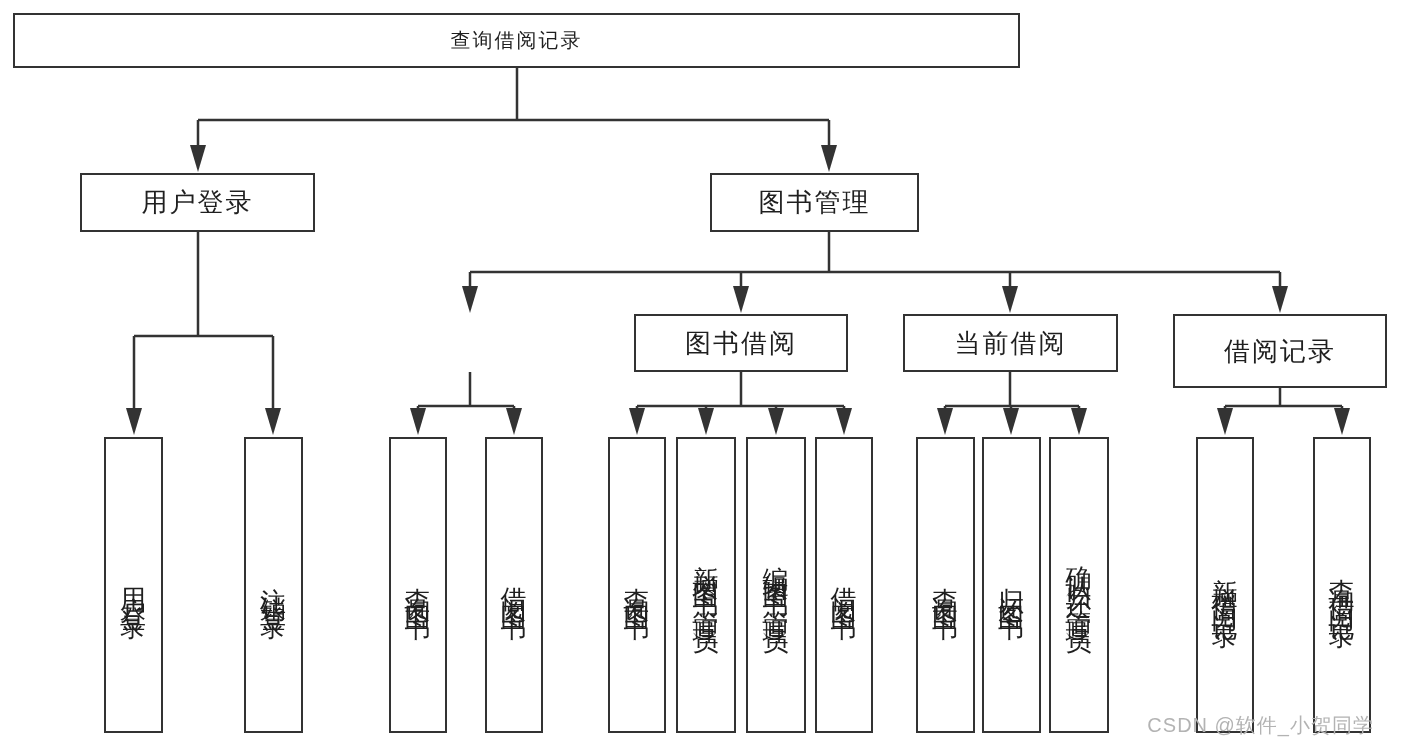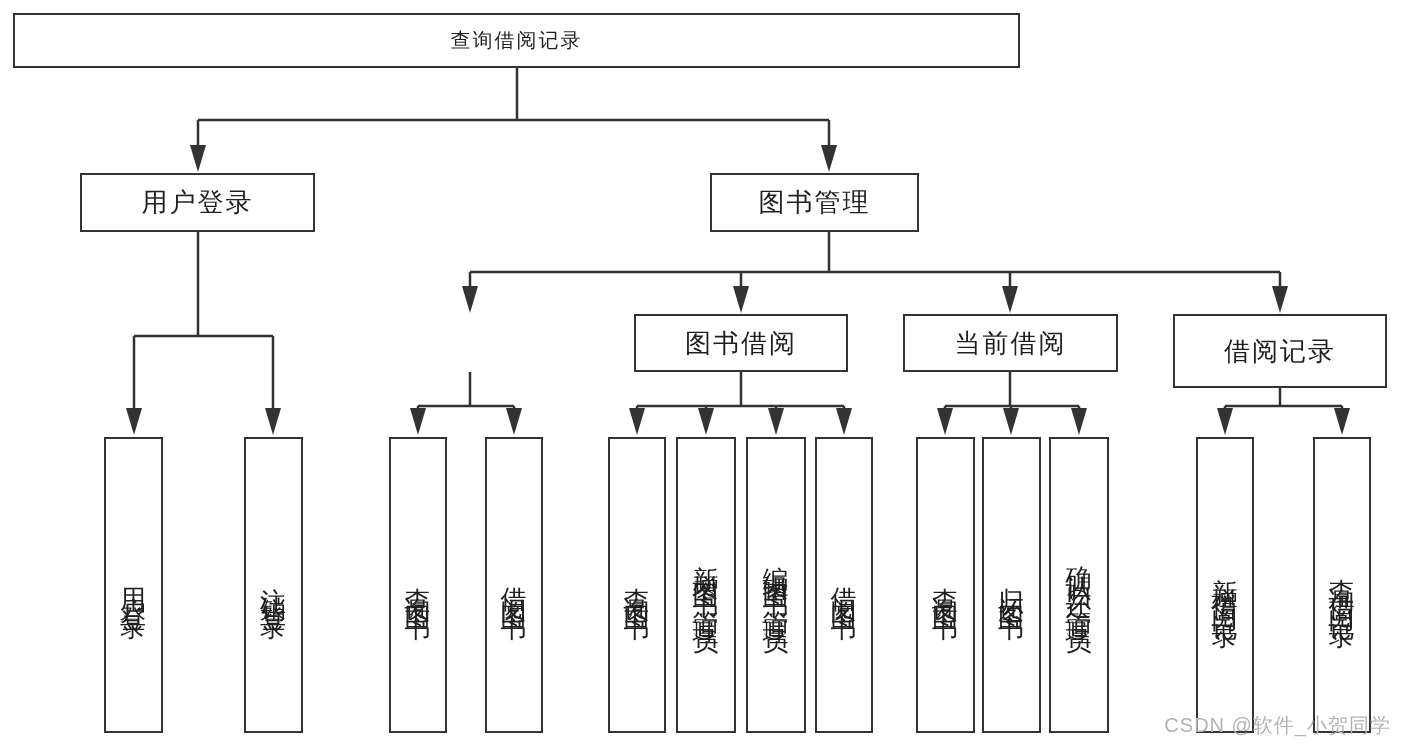--- a/index.html
+++ b/index.html
@@ -35,21 +35,21 @@
   }
   .node.h{letter-spacing:2px;}
   .node.root{font-size:20px;}
   .node.v{
     writing-mode:vertical-rl;
     letter-spacing:9px;
     line-height:1;
   }
   #watermark{
     position:absolute;
-    right:14px;
+    right:31px;
     top:712px;
     font-size:20px;
     letter-spacing:1px;
     color:var(--watermark);
     z-index:3;
     white-space:nowrap;
   }
 </style>
 </head>
 <body>

